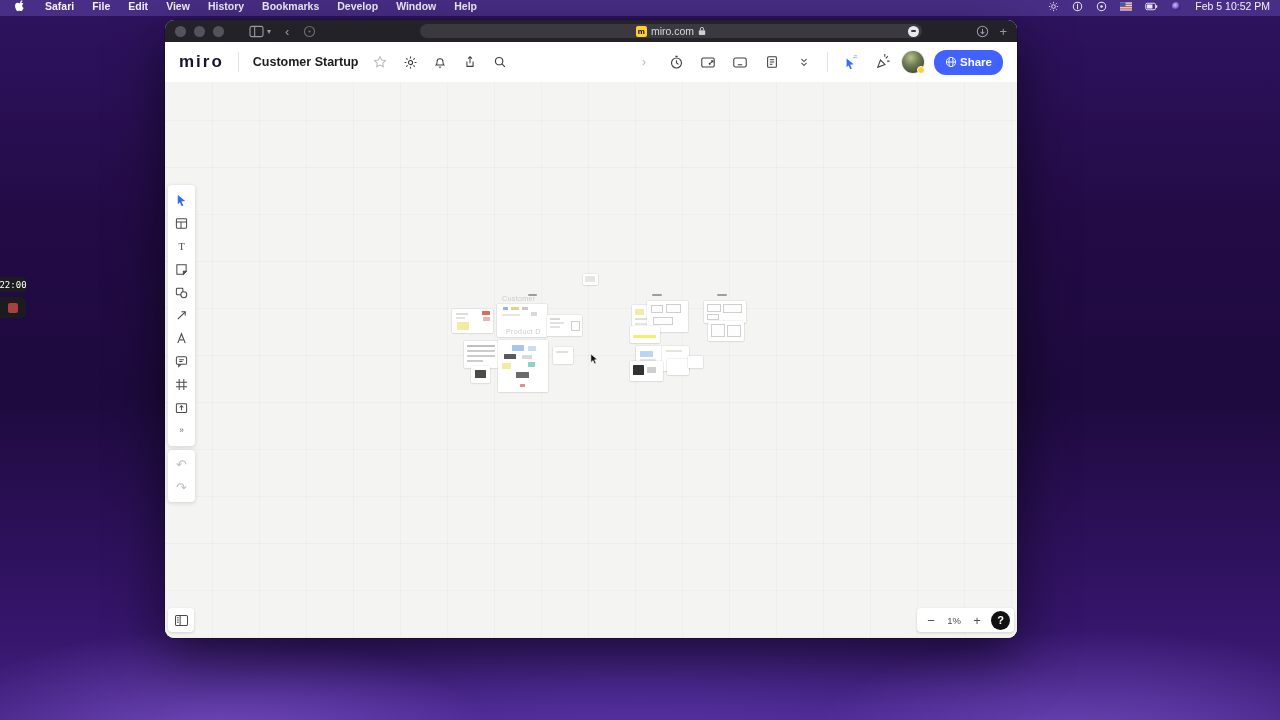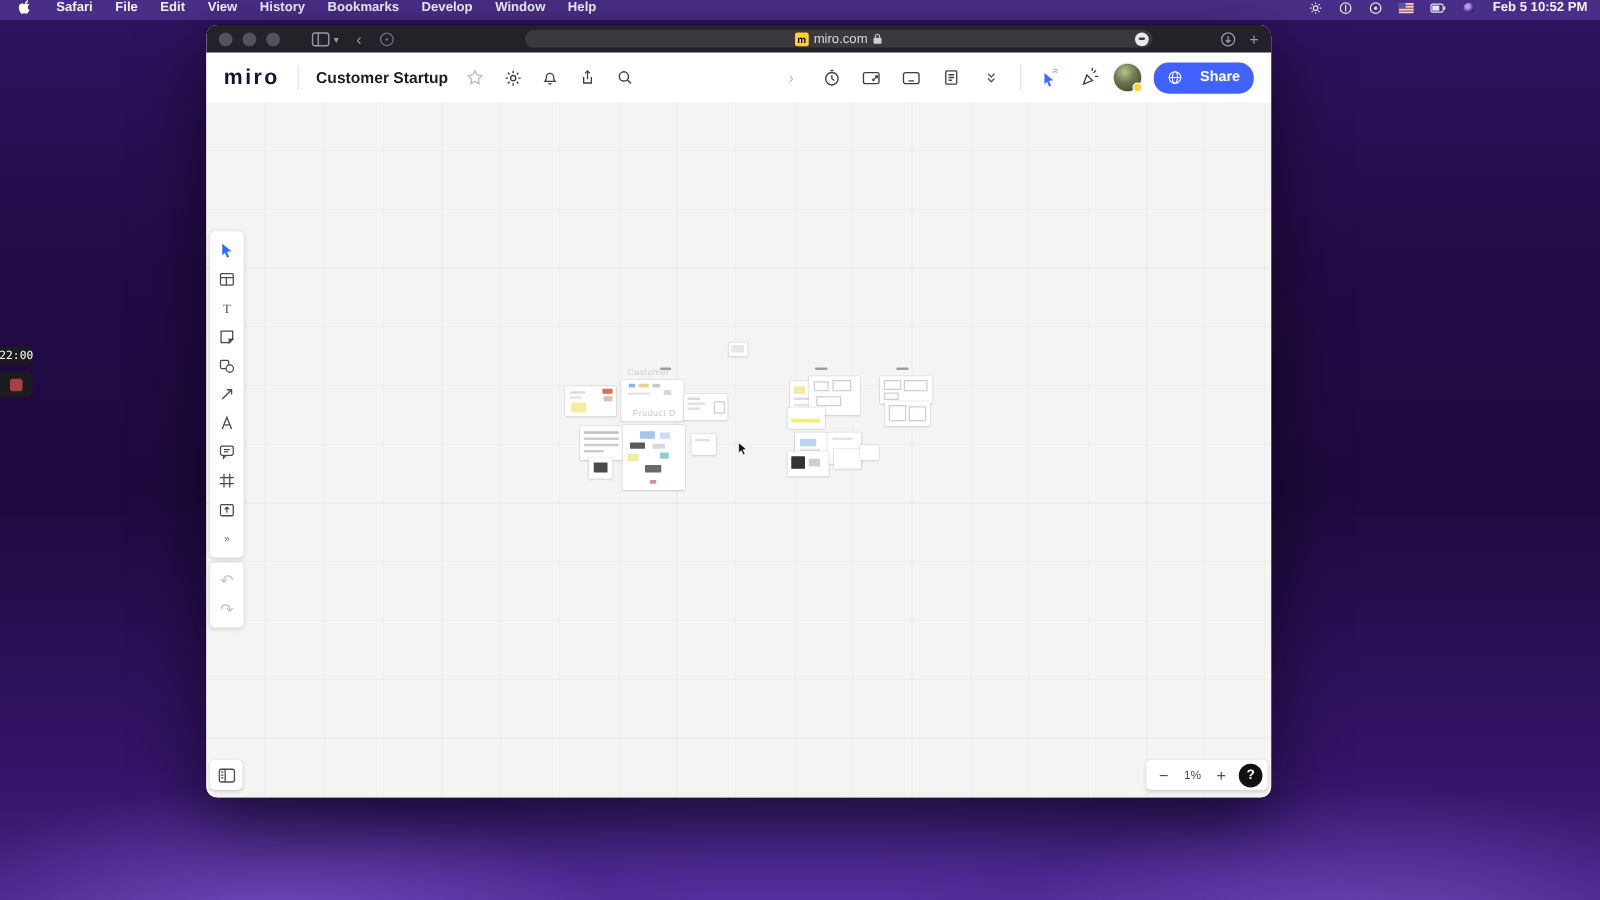--- a/index.html
+++ b/index.html
@@ -18,21 +18,21 @@
   .menubar {
     position:absolute; top:0; left:0; right:0; height:16px;
     background:rgba(96,70,168,.55);
     display:flex; align-items:flex-start; color:#f3f0ff;
     font-size:10.5px; font-weight:bold; padding:0 8px;
   }
   .menubar .apple { margin:0 10px 0 6px; display:flex; align-items:center; }
   .menu-item { padding:0 9px; white-space:nowrap; }
   .menubar-right { margin-left:auto; display:flex; align-items:center; gap:13px; }
   .status-icon { display:flex; align-items:center; }
-  .clock { font-weight:bold; margin-right:2px; white-space:nowrap; }
+  .clock { font-weight:normal; margin-right:2px; white-space:nowrap; }
 
   
   .rec-timer {
     position:absolute; left:0; top:277px; width:26px; height:15px;
     background:#1c1b20; border-radius:0 4px 4px 0;
     color:#fff; font-size:9px; font-family:"DejaVu Sans Mono", monospace;
     display:flex; align-items:center; justify-content:center;
   }
   .rec-stop {
     position:absolute; left:0; top:297px; width:26px; height:21px;
@@ -89,21 +89,21 @@
   .avatar {
     width:22px; height:22px; border-radius:50%; position:relative;
     background:radial-gradient(circle at 40% 30%, #b9c08e 0%, #6f7c52 40%, #2f3326 100%);
     box-shadow:0 0 0 1px rgba(0,0,0,.08);
   }
   .avatar i { position:absolute; right:-1px; bottom:-1px; width:8px; height:8px; border-radius:50%;
     background:#ffd02f; border:1.5px solid #fff; }
   .share-btn {
     height:25px; padding:0 11px; border-radius:12px; background:#4262ff; border:none;
     color:#fff; font-size:11.5px; font-weight:bold;
-    display:flex; align-items:center; gap:14px; margin-left:4px;
+    display:flex; align-items:center; gap:3px; margin-left:4px;
   }
 
   
   .board-canvas {
     flex:1; position:relative; background:#f4f4f3;
     background-image:
       repeating-linear-gradient(0deg, rgba(0,0,0,.022) 0 1px, transparent 1px 47px),
       repeating-linear-gradient(90deg, rgba(0,0,0,.022) 0 1px, transparent 1px 47px);
   }
   .mini-frame {

